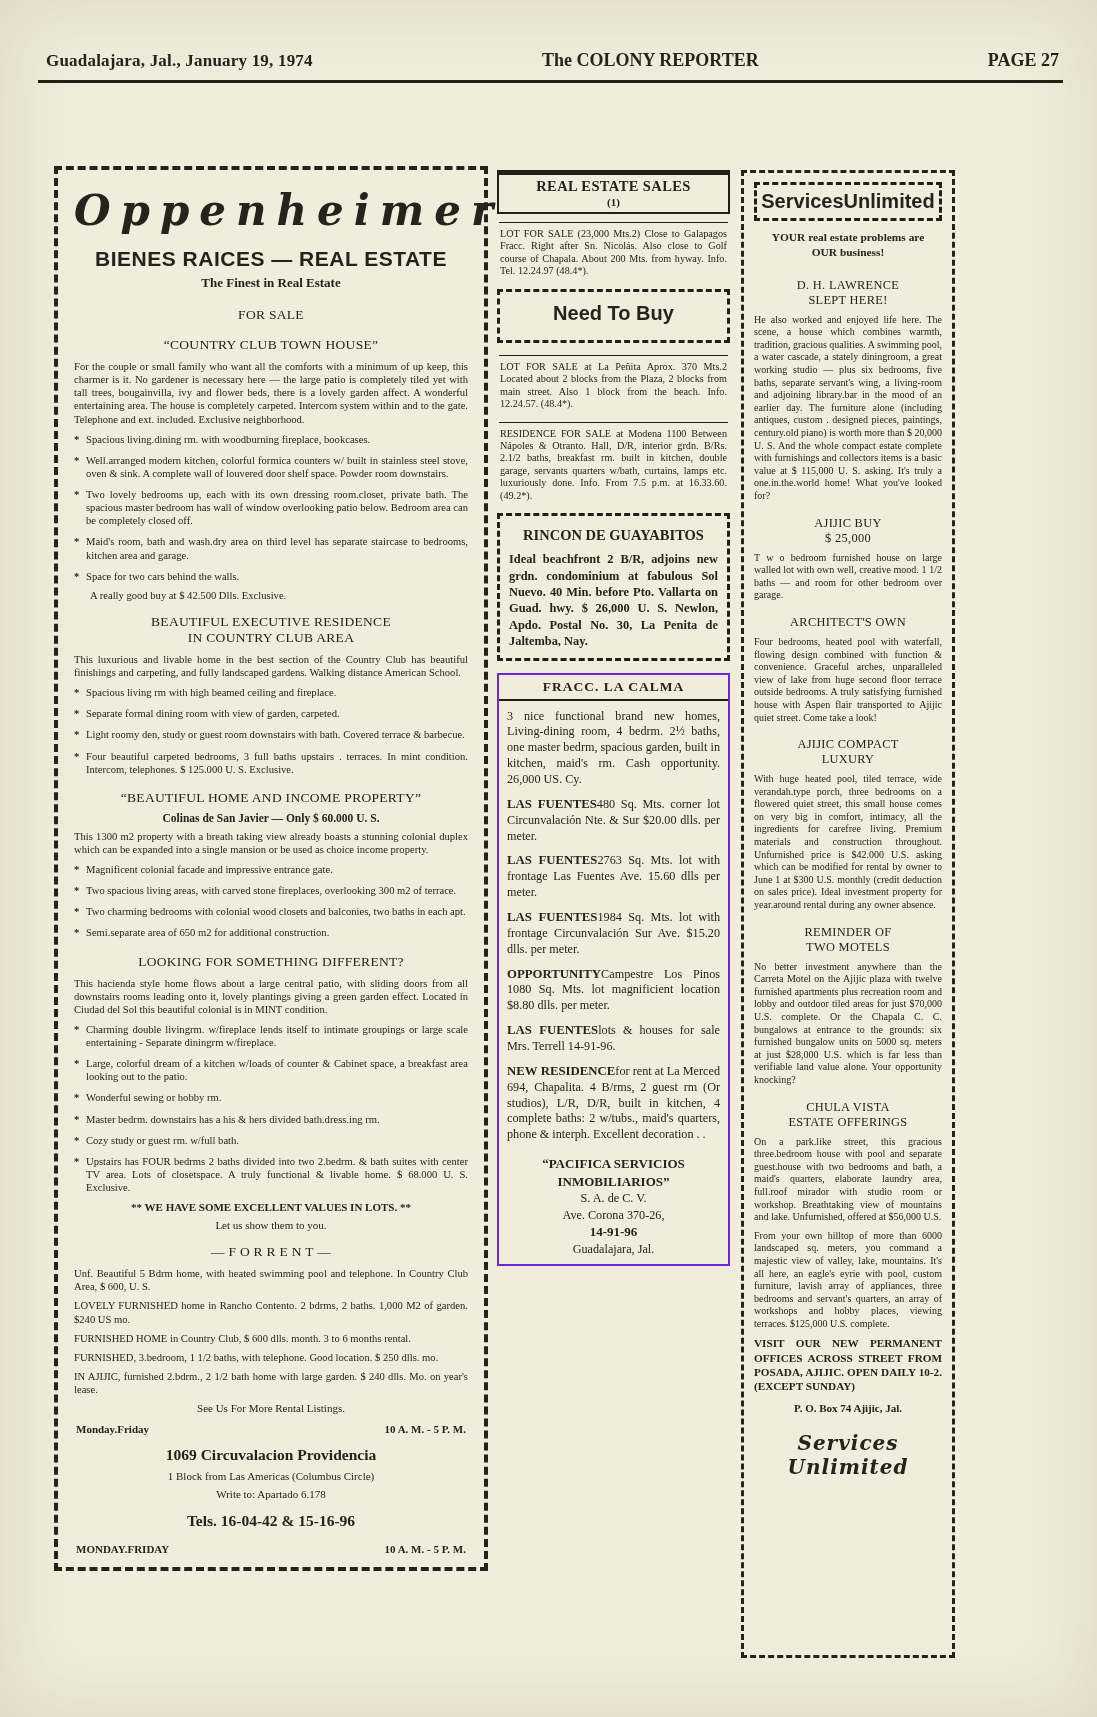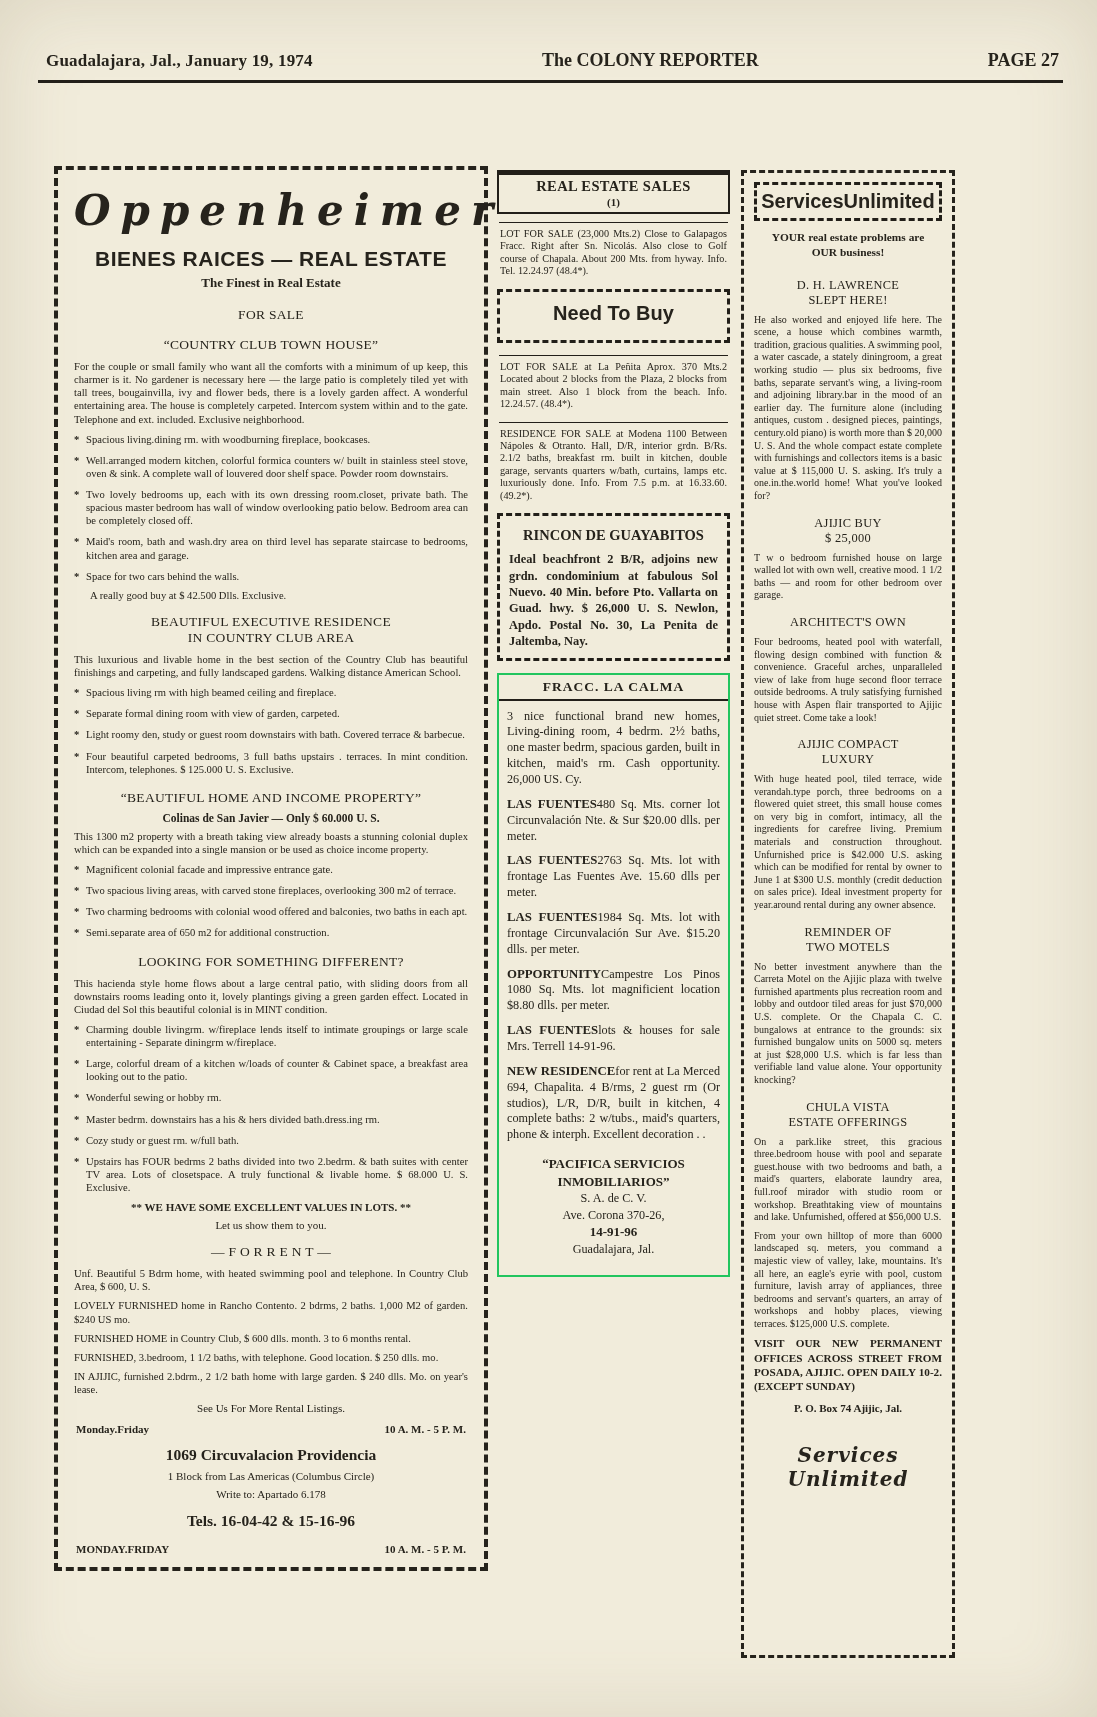--- a/index.html
+++ b/index.html
@@ -67,40 +67,40 @@
     padding:3px 14px 4px; margin-bottom:8px; }
   .mid-headline-main { font-weight:700; font-size:14.5px; letter-spacing:.4px; }
   .mid-headline-sub  { font-weight:700; font-size:11px; margin-top:1px; }
   .mid-ad { font-size:10.2px; line-height:1.22; text-align:justify;
     border-top:1.5px solid #221f19; padding:5px 1px 0; margin:0 2px 11px; }
   .mid-fancy { border:3px dashed #221f19; padding:8px 9px; margin:2px 0 12px; }
   .mid-fancy-title-big { font-family:"Liberation Sans", sans-serif; font-weight:700; font-size:20px;
     text-align:center; margin:2px 0 7px; }
   .mid-fancy-title { font-weight:700; font-size:14.5px; text-align:center; margin:2px 14px 7px; line-height:1.25; }
   .mid-fancy-text { font-weight:700; font-size:12.4px; line-height:1.32; text-align:justify; }
-  .mid-listings { border:2px solid #22c55e; margin-top:5px; padding-bottom:14px; }
+  .mid-listings { border:2px solid #6d28d9; margin-top:5px; padding-bottom:3px; }
   .mid-listings-title { border-bottom:2px solid #221f19; font-weight:700; font-size:13.5px;
     text-align:center; padding:4px 0; letter-spacing:1px; }
   .mid-item { font-size:12.2px; line-height:1.3; text-align:justify; margin:8px 8px 0; }
   .mid-lead { font-size:12.8px; }
   .mid-agency { text-align:center; margin:12px 6px 4px; }
   .agency-line { font-size:12.2px; line-height:1.35; }
   .agency-line.blk-bold { font-size:13px; }
 
   
   .su-header { border:3px dashed #221f19; text-align:center; padding:5px 2px; margin-bottom:7px; }
   .su-title { font-family:"Liberation Sans", sans-serif; font-weight:700; font-size:20px; }
   .su-intro { font-weight:700; font-size:11.4px; text-align:center; line-height:1.3; margin:2px 4px 8px; }
   #right-blocks { flex:1; display:flex; flex-direction:column; }
   #right-blocks .blk-h2 { font-size:12.4px; margin:10px 0 3px; }
   #right-blocks .blk-p { font-size:10px; line-height:1.26; }
   #right-blocks .blk-p.blk-bold { font-size:11.2px; }
   #right-blocks .blk-center { font-weight:700; font-size:11px; margin-top:6px; }
   .blk-logo { font-family:"DejaVu Serif", serif; font-style:italic; font-weight:700; font-size:20px;
-    text-align:center; margin-top:26px; letter-spacing:1px; }
+    text-align:center; margin-top:14px; letter-spacing:1px; }
 </style>
 </head>
 <body>
 
 <div class="page" style="background: rgb(241, 236, 219); color: rgb(38, 35, 28);">
 
   <header class="masthead">
     <span class="mast-left">Guadalajara, Jal., January 19, 1974</span>
     <span class="mast-center">The COLONY REPORTER</span>
     <span class="mast-right">PAGE 27</span>
@@ -162,21 +162,21 @@
         <div class="blk-bullet">
           <span class="bullet-mark">*</span>
           <span class="bullet-text">Magnificent colonial facade and impressive entrance gate.</span>
         </div>
         <div class="blk-bullet">
           <span class="bullet-mark">*</span>
           <span class="bullet-text">Two spacious living areas, with carved stone fireplaces, overlooking 300 m2 of terrace.</span>
         </div>
         <div class="blk-bullet">
           <span class="bullet-mark">*</span>
-          <span class="bullet-text">Two charming bedrooms with colonial wood offered and balconies, two baths in each apt.</span>
+          <span class="bullet-text">Two charming bedrooms with colonial wood closets and balconies, two baths in each apt.</span>
         </div>
         <div class="blk-bullet">
           <span class="bullet-mark">*</span>
           <span class="bullet-text">Semi.separate area of 650 m2 for additional construction.</span>
         </div>
         <div class="blk-h2">LOOKING FOR SOMETHING DIFFERENT?</div>
         <div class="blk-p">This hacienda style home flows about a large central patio, with sliding doors from all downstairs rooms leading onto it, lovely plantings giving a green garden effect. Located in Ciudad del Sol this beautiful colonial is in MINT condition.</div>
         <div class="blk-bullet">
           <span class="bullet-mark">*</span>
           <span class="bullet-text">Charming double livingrm. w/fireplace lends itself to intimate groupings or large scale entertaining - Separate diningrm w/fireplace.</span>

